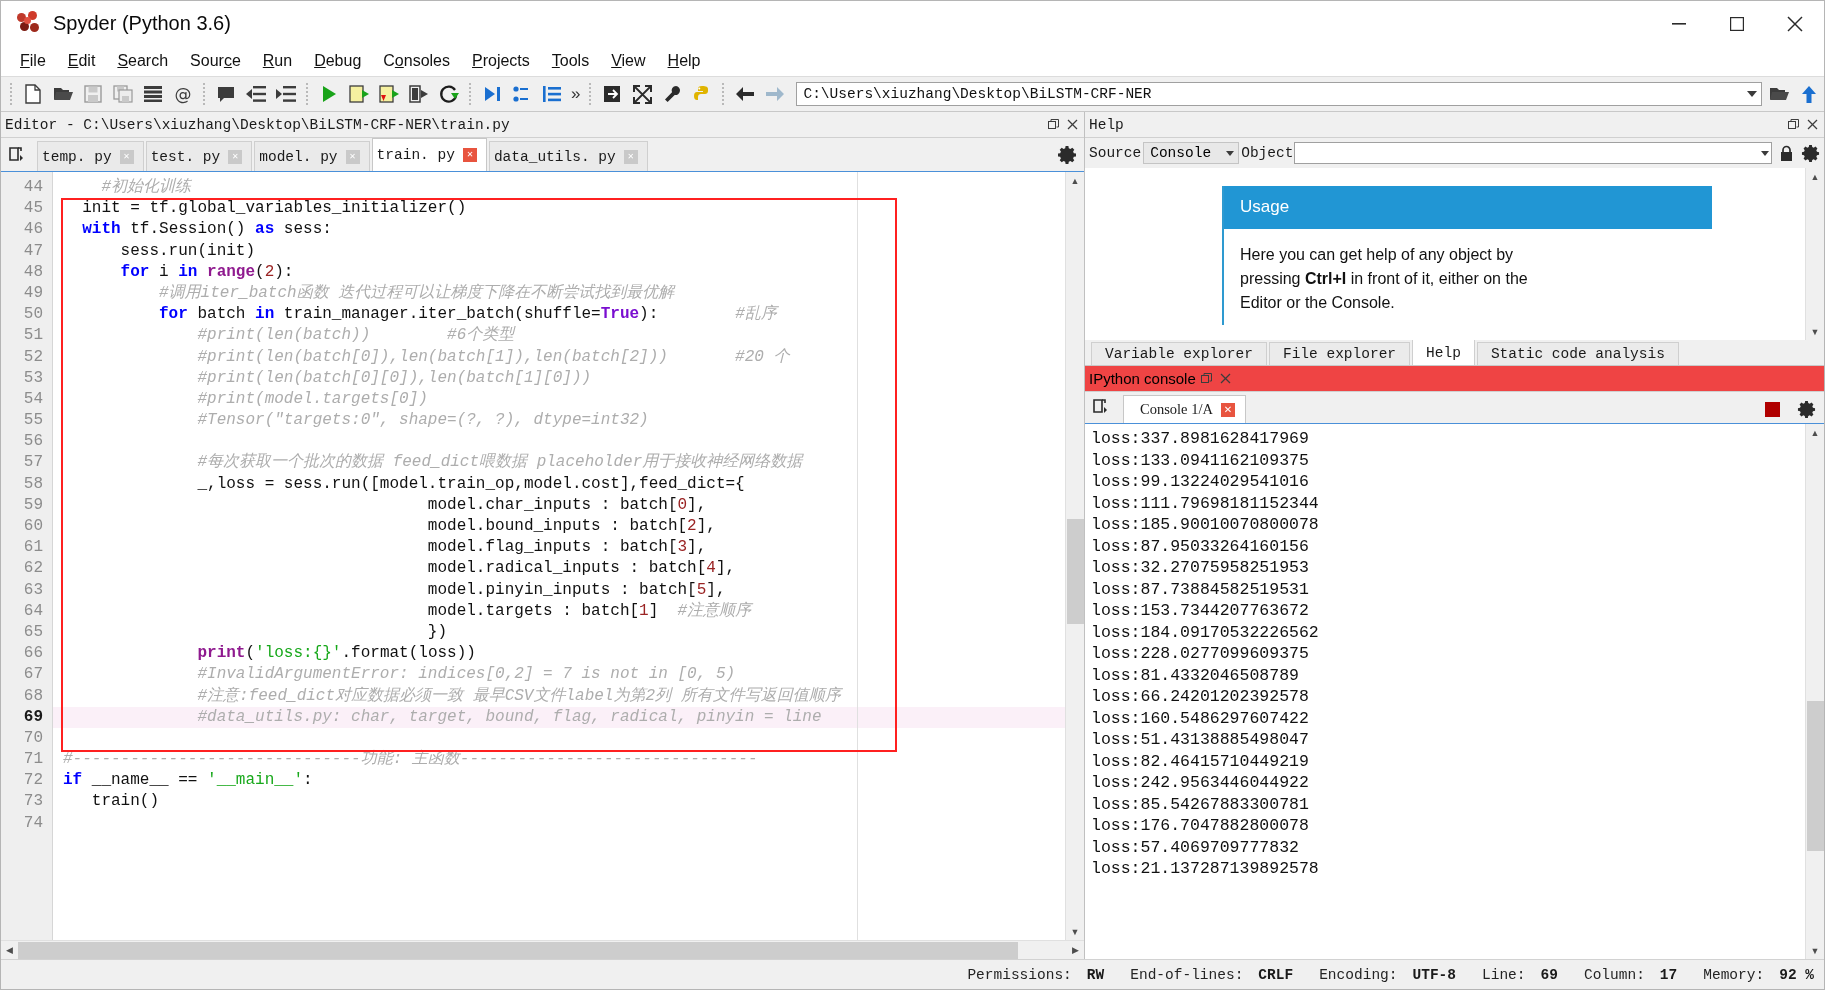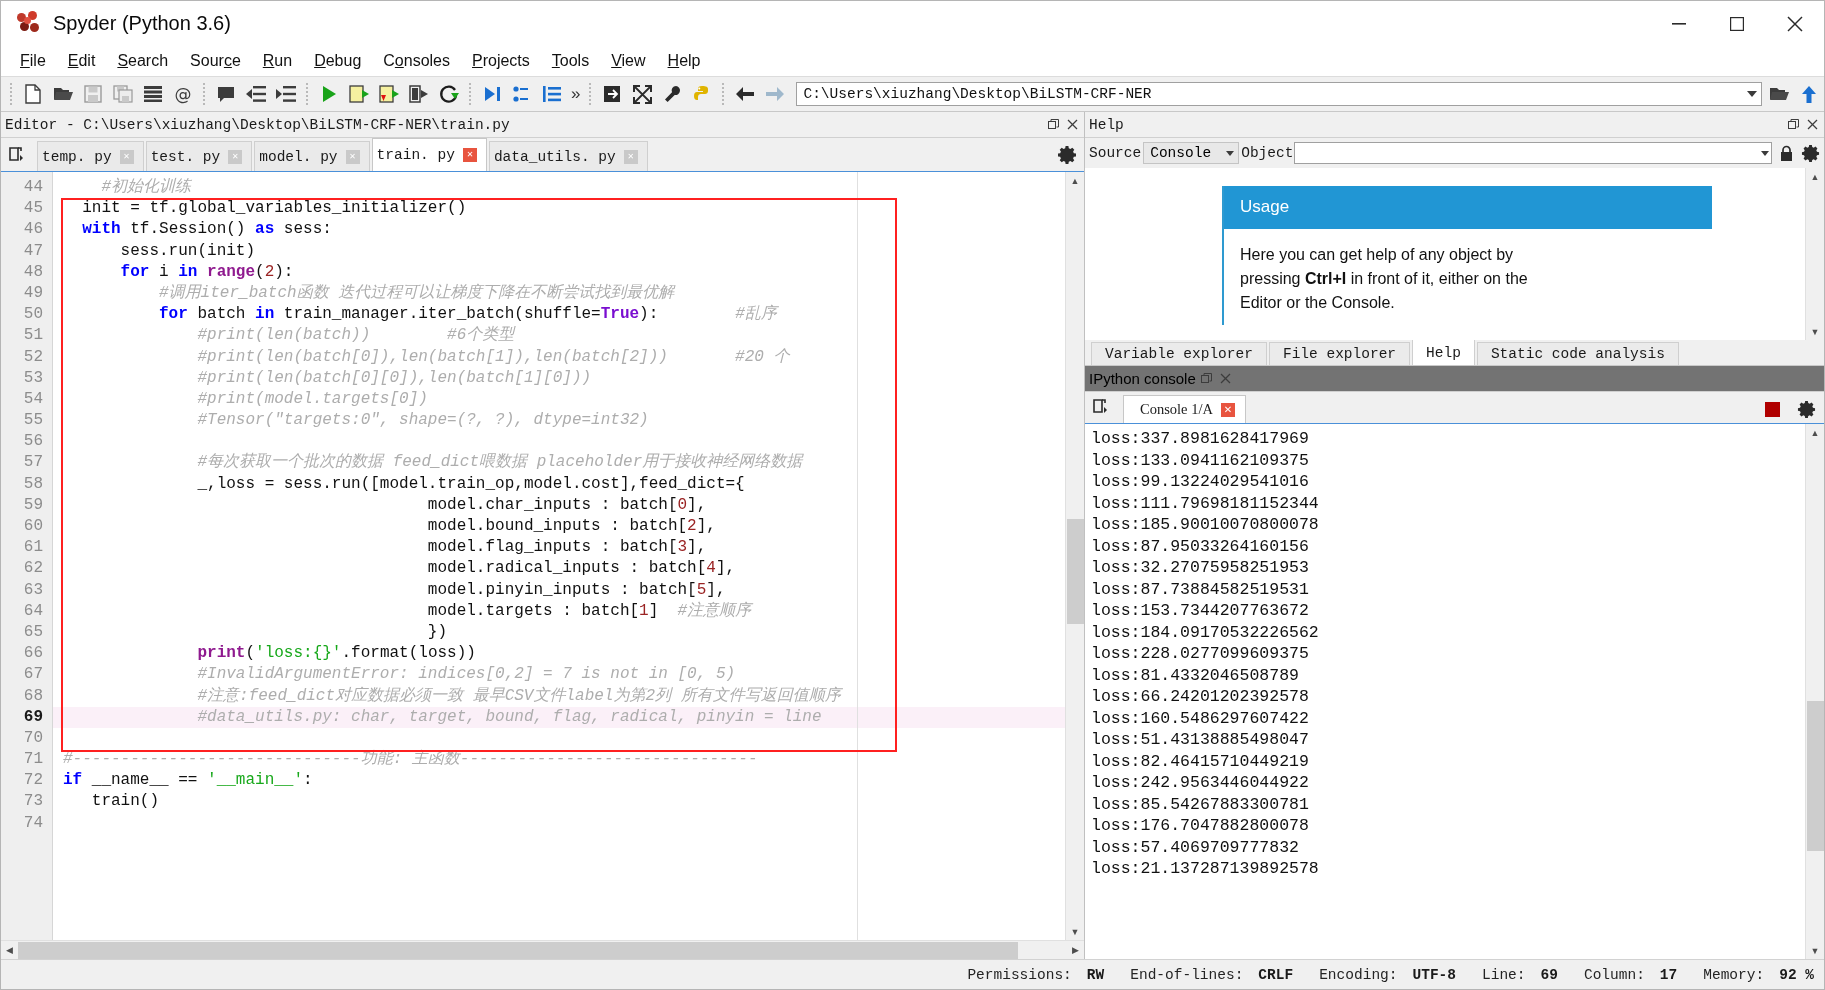--- a/index.html
+++ b/index.html
@@ -118,21 +118,21 @@
 
   
   .htabs { height:26px; background:#f0f0f0; display:flex; align-items:flex-end; flex:0 0 26px; padding-left:6px;
            border-bottom:1px solid #c9c9c9; }
   .htab { height:23px; background:#ebebeb; border:1px solid #cfcfcf; border-bottom:none; margin-right:2px;
           display:flex; align-items:center; padding:0 13px; font-family:"Liberation Mono", monospace;
           font-size:14.5px; color:#1a1a1a; white-space:nowrap; }
   .htab.active { background:#ffffff; height:26px; }
 
   
-  .conhead { height:26px; background:#737373; border-bottom:1px solid #d0d0d0; display:flex; align-items:center;
+  .conhead { height:26px; background:#ef4444; border-bottom:1px solid #d0d0d0; display:flex; align-items:center;
              padding:0 4px; flex:0 0 26px; }
   .contabs { height:32px; background:#f0f0f0; display:flex; align-items:flex-end; flex:0 0 32px; border-bottom:1px solid #4a90d9; }
   .ctab { height:28px; background:#ffffff; border:1px solid #c7c7c7; border-bottom:none; margin-left:2px;
           display:flex; align-items:center; padding:0 10px 0 16px; font-family:Liberation Serif, serif;
           font-size:14.5px; color:#1a1a1a; }
   .contools { margin-left:auto; display:flex; align-items:center; padding-bottom:3px; }
   .stopsq { width:15px; height:15px; background:#b00000; margin-right:12px; }
   .conbody { flex:1; background:#ffffff; display:flex; min-height:0; }
   .contxt { flex:1; font-family:"Liberation Mono", monospace; font-size:16.5px; color:#111;
             padding:4px 0 0 6px; overflow:hidden; line-height:21.5px; white-space:pre; }

